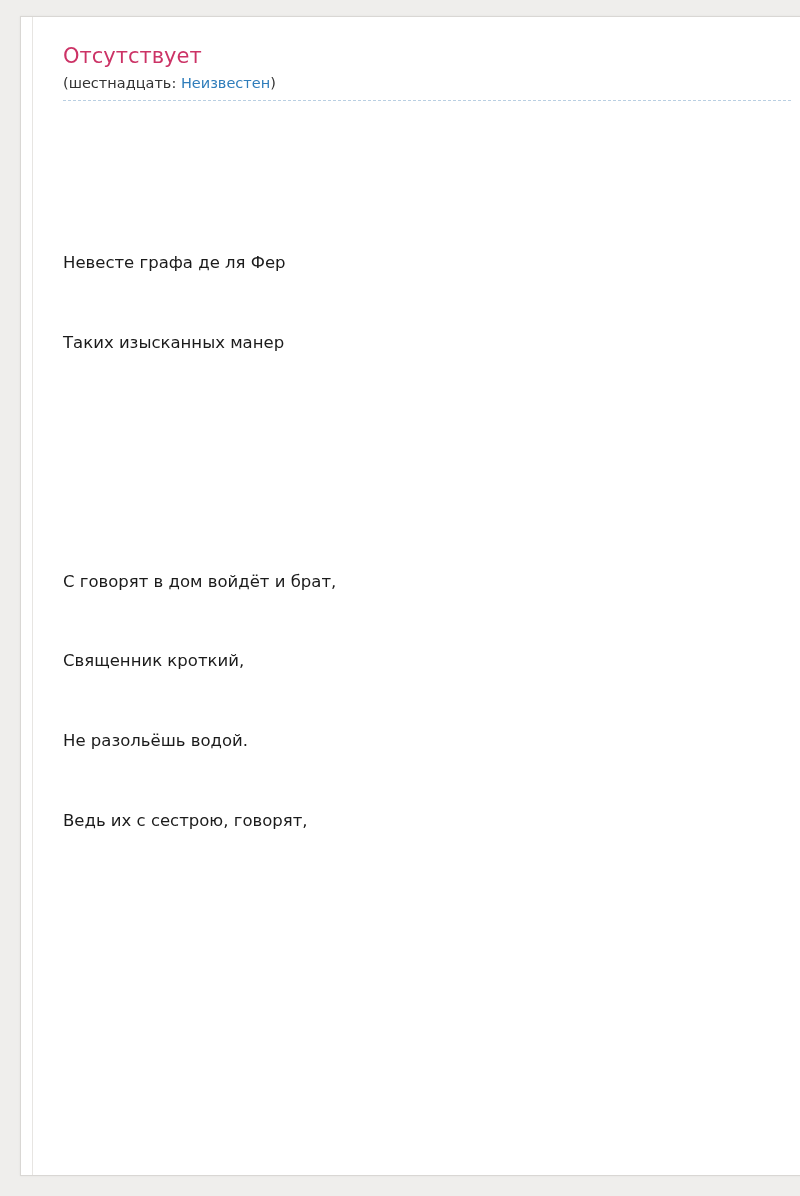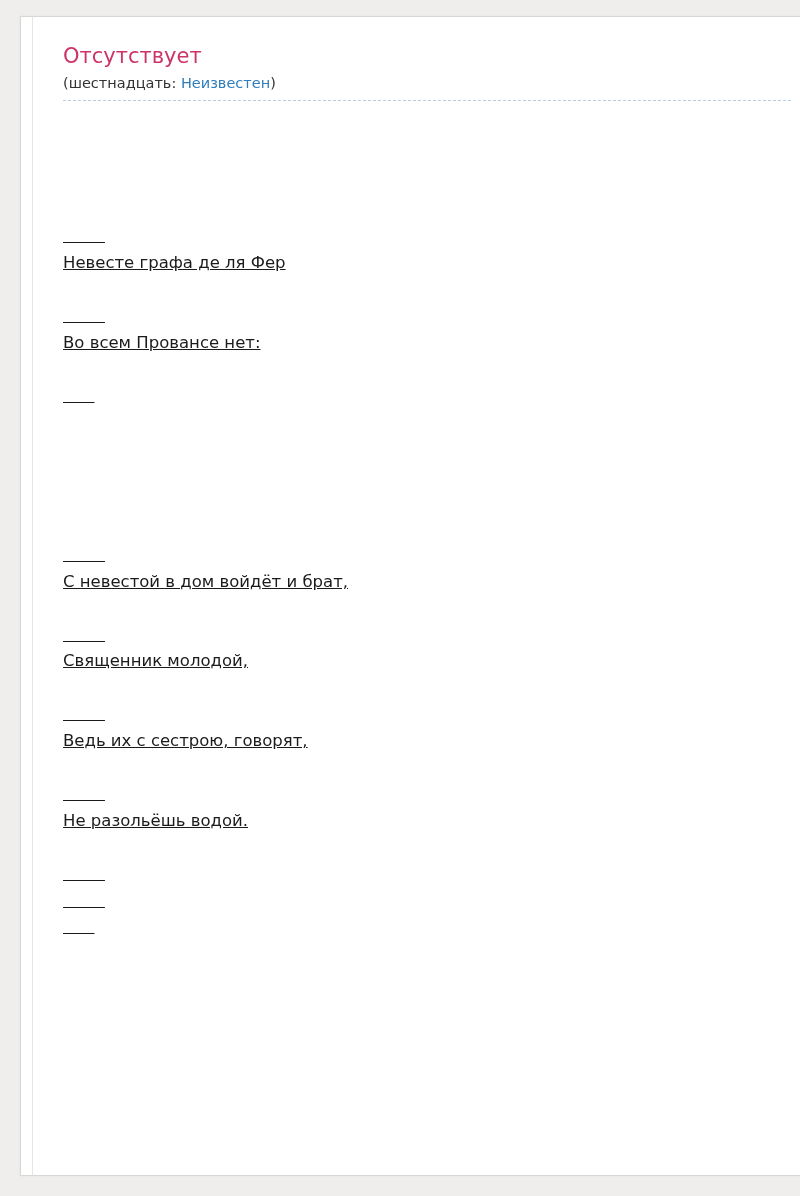--- a/index.html
+++ b/index.html
@@ -70,21 +70,21 @@
   }
 
   .lyrics {
     font-size: 16.5px;
     line-height: 26.6px;
     color: #1b1b1b;
     white-space: pre-wrap;
     font-family: "DejaVu Sans", "Liberation Sans", sans-serif;
   }
 
-  .stanza { margin: 0 0 26px 0; text-decoration: underline; }
+  .stanza { margin: 0 0 26px 0; }
   .stanza:last-child { margin-bottom: 0; }
   .line { display: block; }
 </style>
 </head>
 <body>
 
 <div class="page-frame">
   <div class="left-rail"></div>
 
   <div class="content">
@@ -92,28 +92,28 @@
     <h1 class="song-title">Отсутствует</h1>
 
     <div class="artist-line">
       <span>(шестнадцать: </span><a class="artist-link" href="#">Неизвестен</a><span>)</span>
     </div>
 
     <div class="lyrics">
 
       <p class="stanza">
         <span class="line">Невесте графа де ля Фер</span>
-        <span class="line">Во всем Провансе нет:</span>
+        <span class="line">Таких изысканных манер</span>
       </p>
 
       <p class="stanza">
-        <span class="line">С невестой в дом войдёт и брат,</span>
-        <span class="line">Священник молодой,</span>
+        <span class="line">С говорят в дом войдёт и брат,</span>
+        <span class="line">Священник кроткий,</span>
+        <span class="line">Не разольёшь водой.</span>
         <span class="line">Ведь их с сестрою, говорят,</span>
-        <span class="line">Не разольёшь водой.</span>
         
         
       </p>
 
       
 
       
 
       
 

